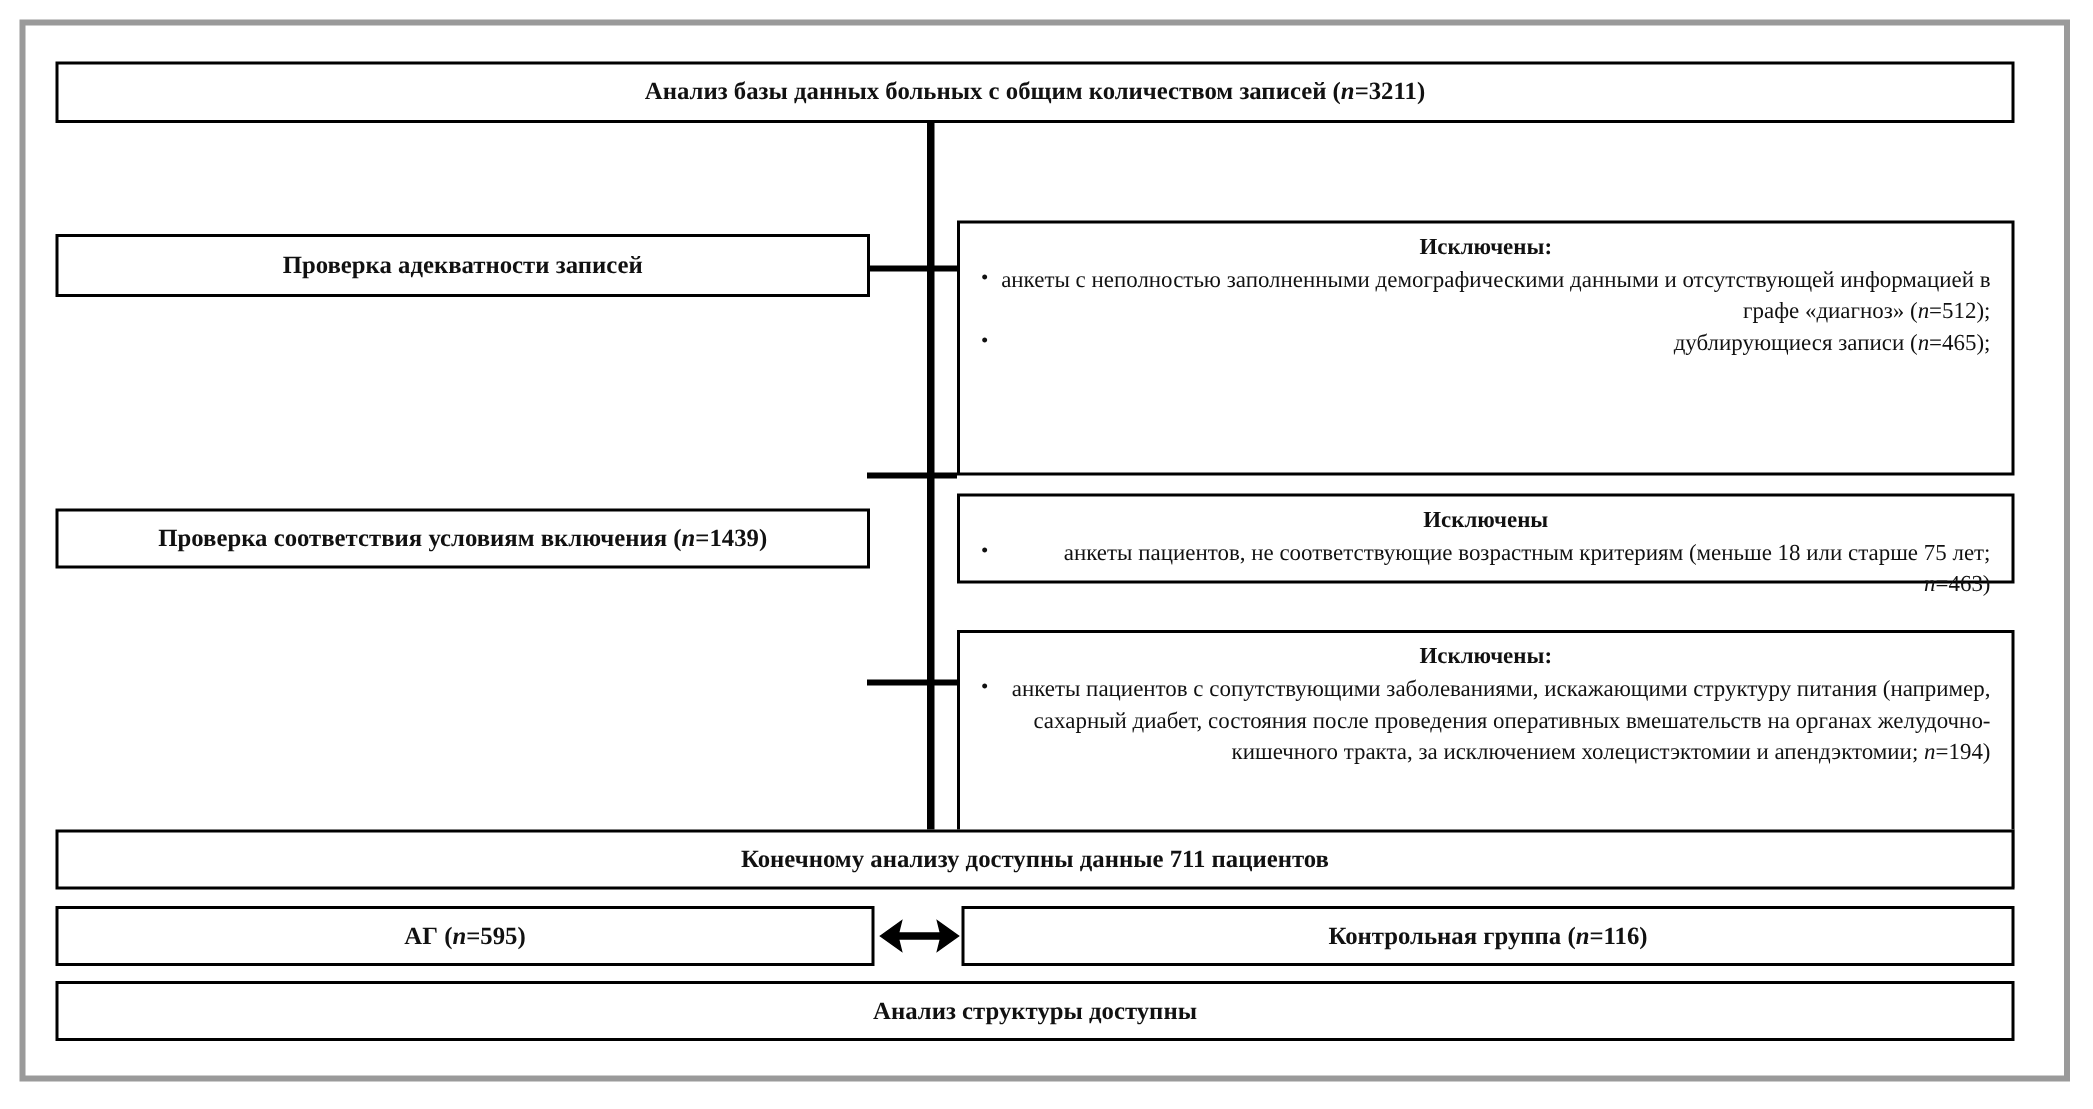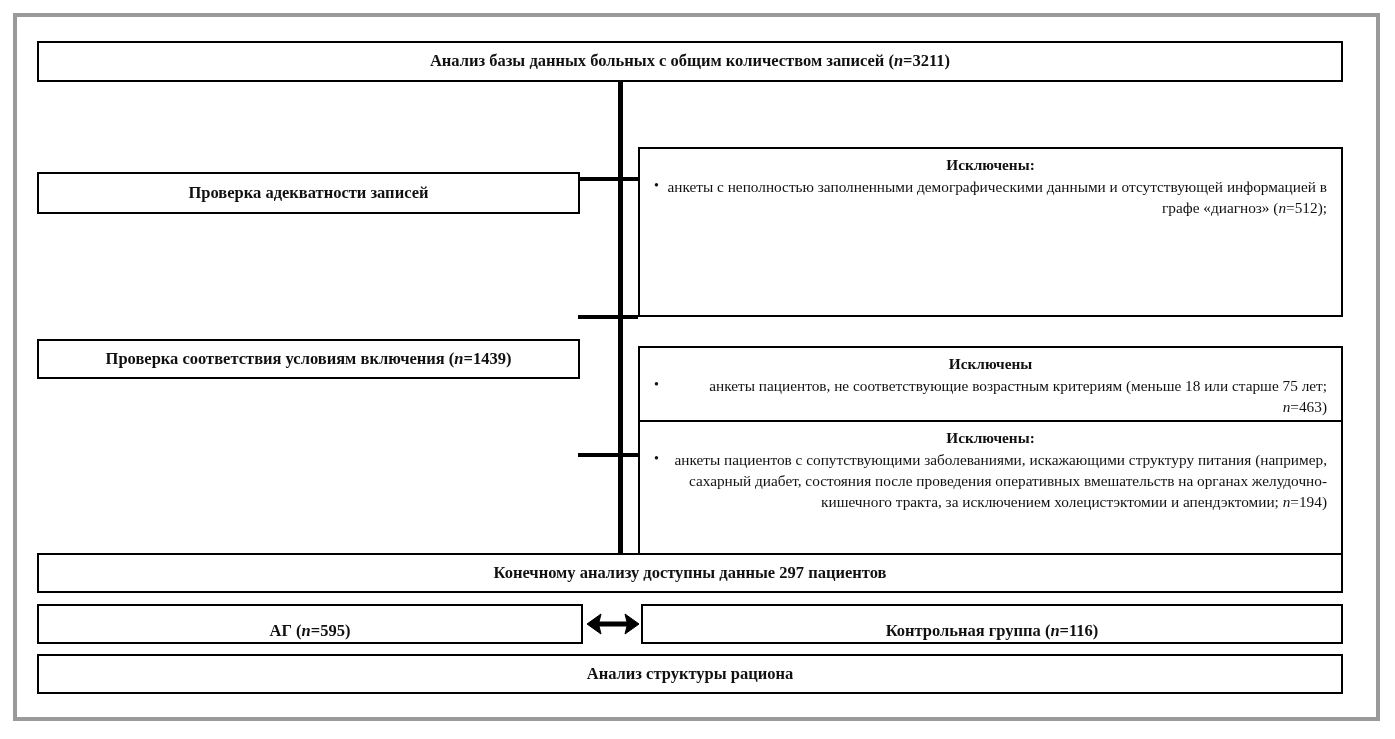--- a/index.html
+++ b/index.html
@@ -105,70 +105,71 @@
   <div class="hline" style="left:578px; top:177px; width:60px;"></div>
 
   <div class="hline" style="left:578px; top:315px; width:60px;"></div>
 
   <div class="hline" style="left:578px; top:453px; width:60px;"></div>
 
   <div class="box box-center" style="left:37px; top:41px; width:1306px; height:41px;">
     <span>Анализ базы данных больных с общим количеством записей (<span class="it">n</span>=3211)</span>
   </div>
 
-  <div class="box box-center" style="left:37px; top:172px; width:543px; height:42px;">
+  <div class="box box-center" style="left:37px; top:156px; width:543px; height:42px;">
     <span>Проверка адекватности записей</span>
   </div>
 
   <div class="box box-center" style="left:37px; top:295px; width:543px; height:40px;margin-top:44px;">
     <span>
       Проверка соответствия условиям включения (<span class="it">n</span>=1439)
     </span>
   </div>
 
 
   <div class="box excl-box" style="left:638px; top:99px; width:705px; height:170px;">
     <div class="excl-title">Исключены:</div>
     <ul class="excl-list">
       <li>анкеты с неполностью заполненными демографическими данными и&nbsp;отсутствующей информацией в графе «диагноз» (<span class="it">n</span>=512);</li>
+      <li>дублирующиеся записи (<span class="it">n</span>=465);</li>
     </ul>
   </div>
 
-  <div class="box excl-box" style="left:638px; top:298px; width:705px; height:80px;">
+  <div class="box excl-box" style="left:638px; top:281px; width:705px; height:60px;">
     <div class="excl-title">Исключены</div>
     <ul class="excl-list">
       <li>анкеты пациентов, не соответствующие возрастным критериям (меньше 18 или старше 75 лет; <span class="it">n</span>=463)</li>
     </ul>
   </div>
 
   <div class="box excl-box" style="left:638px; top:372px; width:705px; height:172px;">
     <div class="excl-title">Исключены:</div>
     <ul class="excl-list">
       <li>анкеты пациентов с сопутствующими заболеваниями, искажающими структуру питания (например, сахарный диабет, состояния после проведения оперативных вмешательств на органах желудочно-кишечного тракта, за исключением холецистэктомии и апендэктомии; <span class="it">n</span>=194)</li>
     </ul>
   </div>
 
   <div class="box box-center" style="left:37px; top:553px; width:1306px; height:40px;">
-    <span>Конечному анализу доступны данные 297 пациентов</span>
+    <span>Конечному анализу доступны данные 711 пациентов</span>
   </div>
 
-  <div class="box box-center" style="left:37px; top:604px; width:546px; height:40px;align-items:flex-end;">
+  <div class="box box-center" style="left:37px; top:604px; width:546px; height:40px;">
     <span>
       АГ (<span class="it">n</span>=595)
     </span>
   </div>
 
   <div class="dbl-arrow" style="left:585px; top:608px; width:56px; height:32px;">
     <svg width="56" height="32" viewBox="0 0 56 32">
       <path d="M2 16 L16 6 L14 14 L42 14 L40 6 L54 16 L40 26 L42 18 L14 18 L16 26 Z" fill="#000" stroke="#000" stroke-width="1"></path>
     </svg>
   </div>
 
-  <div class="box box-center" style="left:641px; top:604px; width:702px; height:40px;align-items:flex-end;">
+  <div class="box box-center" style="left:641px; top:604px; width:702px; height:40px;">
     <span>
       Контрольная группа (<span class="it">n</span>=116)
     </span>
   </div>
 
   <div class="box box-center" style="left:37px; top:654px; width:1306px; height:40px;">
-    <span>Анализ структуры рациона</span>
+    <span>Анализ структуры доступны</span>
   </div>
 </div>
 
 </body></html>

